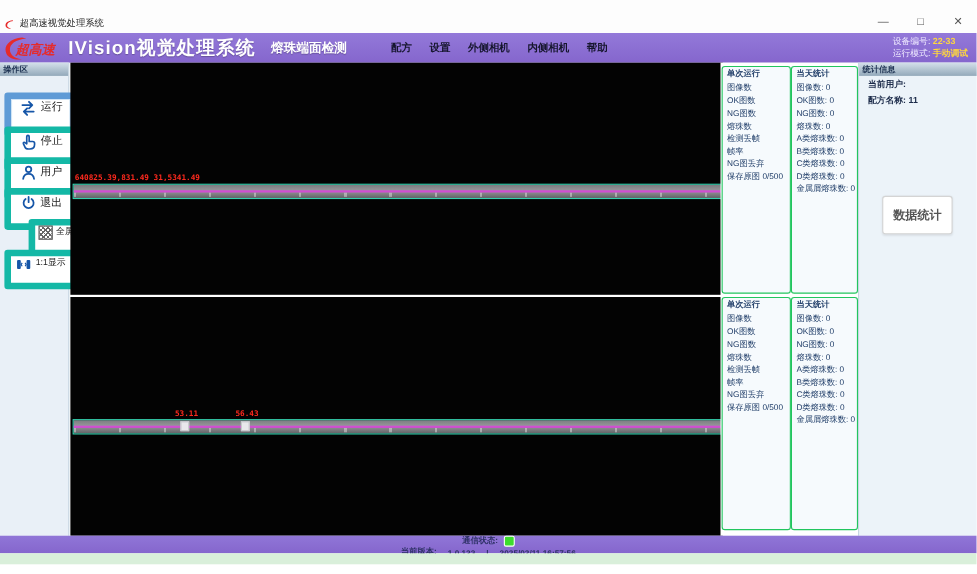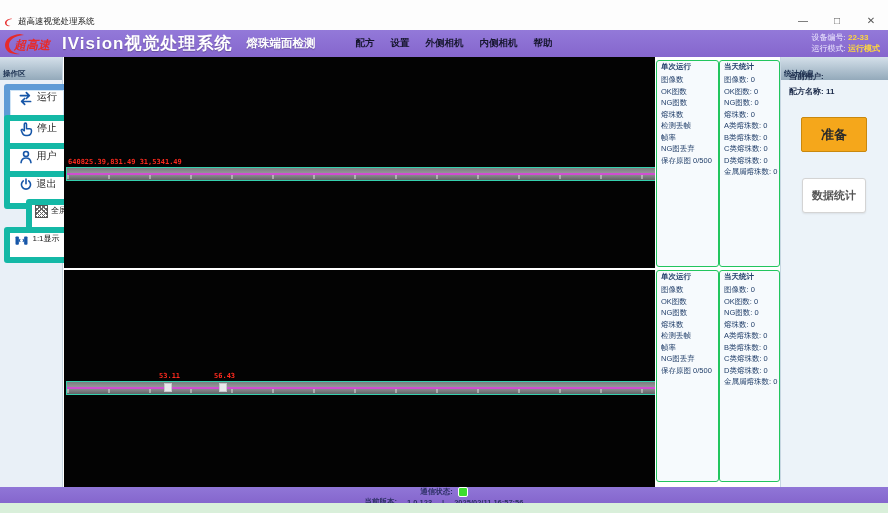--- a/index.html
+++ b/index.html
@@ -24,21 +24,21 @@
   .menu{display:flex;gap:16px;margin-left:40px;}
   .menu-item{font-size:9.5px;font-weight:bold;color:#16162e;cursor:default;white-space:nowrap;}
   .devinfo{position:absolute;right:8px;top:2px;font-size:8px;text-align:left;line-height:11px;}
   .devinfo .lbl{color:#efeaff;}
   .devinfo .val{color:#ffd83c;font-weight:bold;}
 
   
   .sidebar{position:absolute;left:0;top:57px;width:62px;height:430px;background:#e9f0f7;
            border-right:1px solid #c7d6e2;}
   .panel-caption{height:11px;background:linear-gradient(#d4e0ea,#93a9ba);
-                 font-size:7.5px;font-weight:bold;color:#1b3050;padding:12px 3px 0;line-height:10px;}
+                 font-size:7.5px;font-weight:bold;color:#1b3050;padding:1px 3px 0;line-height:10px;}
   .side-btn{position:absolute;left:4px;width:54px;background:#fff;border:6px solid #14b8a6;
             border-radius:3px;display:flex;align-items:flex-start;justify-content:center;gap:3px;cursor:pointer;}
   .side-btn.focused{border-color:#5f9bd6;box-shadow:0 0 0 1px #cfe4f6 inset;}
   .side-btn .cap{font-size:10px;color:#222;}
   .side-btn .cap.small{font-size:8px;}
   .hatch-icon{width:11px;height:11px;border:1px solid #555;flex:0 0 auto;
     background:repeating-linear-gradient(45deg,#666 0 1px,transparent 1px 3px),
                repeating-linear-gradient(-45deg,#666 0 1px,transparent 1px 3px);}
   .svg-ic{flex:0 0 auto;}
 
@@ -121,21 +121,21 @@
       <span class="menu-item">配方</span>
       <span class="menu-item">设置</span>
       <span class="menu-item">外侧相机</span>
       <span class="menu-item">内侧相机</span>
       <span class="menu-item">帮助</span>
     </div>
     <div class="devinfo">
       <div><span class="lbl">设备编号:</span>
            <span class="val">22-33</span></div>
       <div><span class="lbl">运行模式:</span>
-           <span class="val">运行模式</span></div>
+           <span class="val">手动调试</span></div>
     </div>
   </div>
 
   <div class="sidebar">
     <div class="panel-caption">操作区</div>
 
     <div class="side-btn focused" style="top:27px;height:28px;">
       <svg class="svg-ic" width="17" height="17" viewBox="0 0 20 20" fill="none" stroke="#1656a8" stroke-width="2" stroke-linecap="round" stroke-linejoin="round">
         <path d="M4 6.5 H14.5 M14.5 6.5 L11 3 M14.5 6.5 L11 10"></path>
           <path d="M16 13.5 H5.5 M5.5 13.5 L9 10 M5.5 13.5 L9 17"></path>
@@ -254,21 +254,20 @@
   <div class="rpanel">
     <div class="panel-caption">统计信息</div>
     <div class="rp-line" style="top:14px;">
       <span>当前用户:</span>
       <span></span>
     </div>
     <div class="rp-line" style="top:29px;">
       <span>配方名称:</span>
       <span>11</span>
     </div>
-    <div class="btn-prepare">准备</div>
     <div class="btn-datastats">数据统计</div>
   </div>
 
   <div class="statusbar">
     <div class="sb-left">
       <span>通信状态:</span>
       <span class="comm-dot"></span>
     </div>
     <div class="sb-right">
       <span>当前版本:</span>

